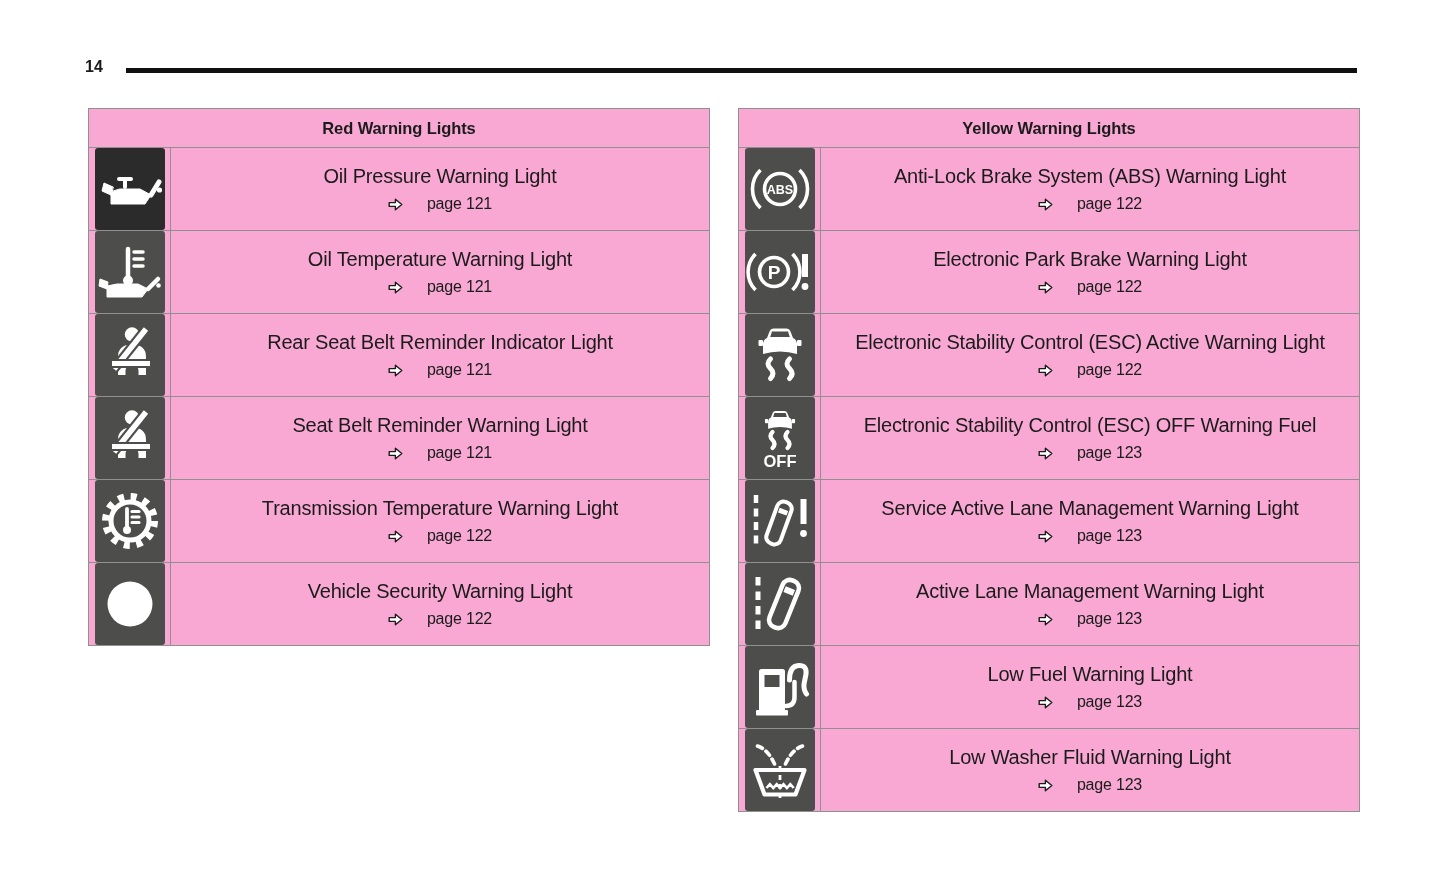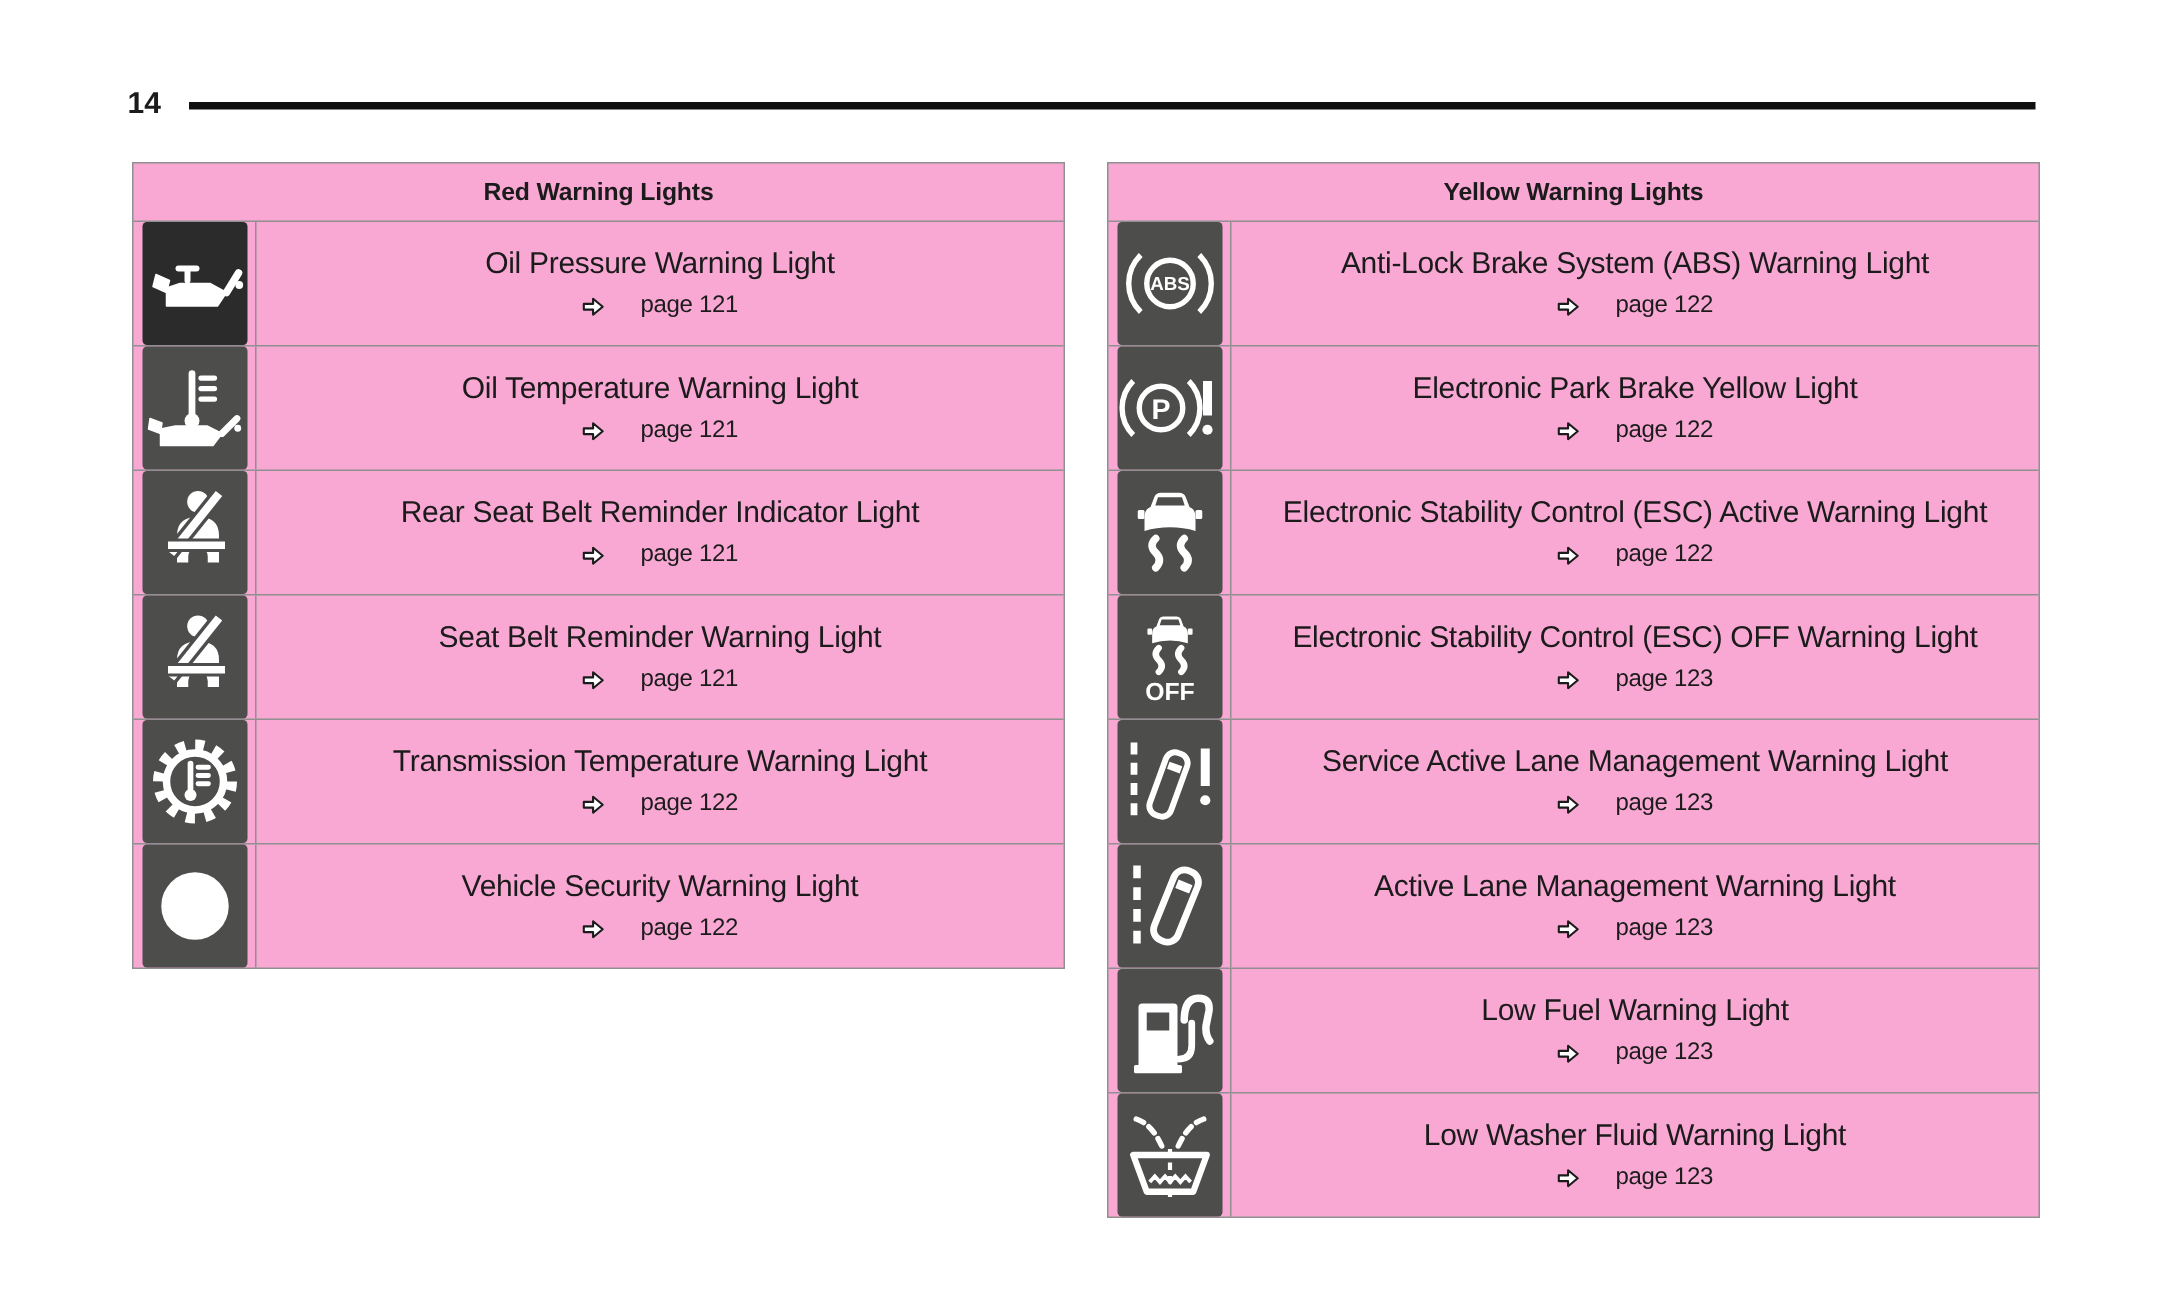--- a/index.html
+++ b/index.html
@@ -1,18 +1,18 @@
 <!DOCTYPE html>
 <html><head>
 <meta charset="utf-8">
 <style>
   html,body{margin:0;padding:0;background:#ffffff;}
   .page{position:relative;width:1445px;height:874px;background:#ffffff;
         font-family:"Liberation Sans",sans-serif;color:#1b1b1b;overflow:hidden;}
-  .pagenum{position:absolute;left:85px;top:58px;font-size:20px;font-weight:bold;}
+  .pagenum{position:absolute;left:85px;top:58px;font-size:16px;font-weight:bold;}
   .rule{position:absolute;left:126px;top:68px;width:1231px;height:5px;background:#101010;}
   .wtable{position:absolute;top:108px;width:620px;border:1px solid #909090;background:#f9a8d4;}
   .wtable.left{left:88px;}
   .wtable.right{left:738px;text-align:center;}
   .thead{height:38px;display:flex;align-items:center;justify-content:center;
          font-weight:bold;font-size:16.5px;border-bottom:1px solid #909090;letter-spacing:-0.1px;}
   .row{display:flex;height:82px;border-bottom:1px solid #909090;}
   .row:last-child{border-bottom:none;}
   .icon-cell{width:81px;flex:none;border-right:1px solid #909090;
              display:flex;align-items:center;justify-content:center;}
@@ -228,21 +228,21 @@
             <circle cx="29" cy="35" r="14.5" fill="none" stroke="#fff" stroke-width="3.6"></circle>
             <text x="29" y="42" text-anchor="middle" font-size="19" font-weight="bold" fill="#fff" font-family="'Liberation Sans',sans-serif">P</text>
             <path d="M10.5 17 A25.5 25.5 0 0 0 10.5 53" fill="none" stroke="#fff" stroke-width="3.6"></path>
             <path d="M47.5 17 A25.5 25.5 0 0 1 47.5 53" fill="none" stroke="#fff" stroke-width="3.6"></path>
             <path d="M60 17 L60 40" stroke="#fff" stroke-width="6"></path>
             <circle cx="60" cy="49.5" r="3.4" fill="#fff"></circle>
           </svg>
         </span>
       </div>
       <div class="text-cell">
-        <div class="title">Electronic Park Brake Yellow Light</div>
+        <div class="title">Electronic Park Brake Warning Light</div>
         <div class="pageref">
           <span class="arrow">
               <svg width="15" height="13" viewBox="0 0 15 13">
                 <path d="M1.2 4.6 H7.4 V1.2 L13.8 6.5 L7.4 11.8 V8.4 H1.2 Z" fill="#fff" stroke="#1b1b1b" stroke-width="1.4" stroke-linejoin="round"></path>
               </svg>
             </span>
           <span>page 122</span>
         </div>
       </div>
     </div>
@@ -283,21 +283,21 @@
               <rect x="13.5" y="20" width="4.5" height="6" rx="1" fill="#fff"></rect>
               <rect x="52" y="20" width="4.5" height="6" rx="1" fill="#fff"></rect>
             </g>
             <path d="M27.5 29 Q23.5 33 27.5 37 Q31.5 41 27.5 45" fill="none" stroke="#fff" stroke-width="4.2" stroke-linecap="round"></path>
             <path d="M42.5 29 Q38.5 33 42.5 37 Q46.5 41 42.5 45" fill="none" stroke="#fff" stroke-width="4.2" stroke-linecap="round"></path>
             <text x="35" y="63.5" text-anchor="middle" font-size="16.5" font-weight="bold" fill="#fff" font-family="'Liberation Sans',sans-serif">OFF</text>
           </svg>
         </span>
       </div>
       <div class="text-cell">
-        <div class="title">Electronic Stability Control (ESC) OFF Warning Light</div>
+        <div class="title">Electronic Stability Control (ESC) OFF Warning Fuel</div>
         <div class="pageref">
           <span class="arrow">
               <svg width="15" height="13" viewBox="0 0 15 13">
                 <path d="M1.2 4.6 H7.4 V1.2 L13.8 6.5 L7.4 11.8 V8.4 H1.2 Z" fill="#fff" stroke="#1b1b1b" stroke-width="1.4" stroke-linejoin="round"></path>
               </svg>
             </span>
           <span>page 123</span>
         </div>
       </div>
     </div>

